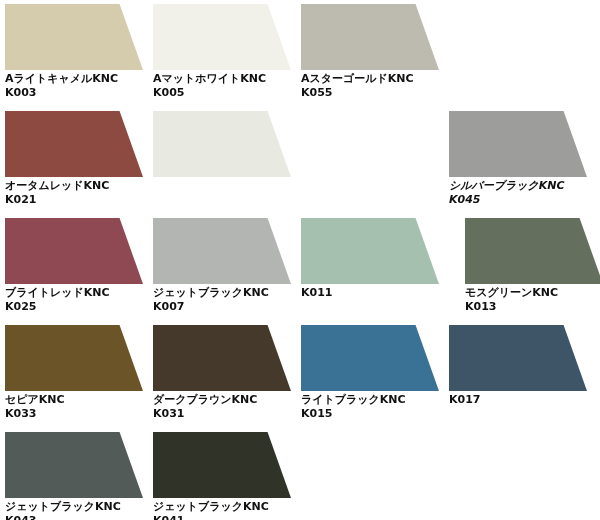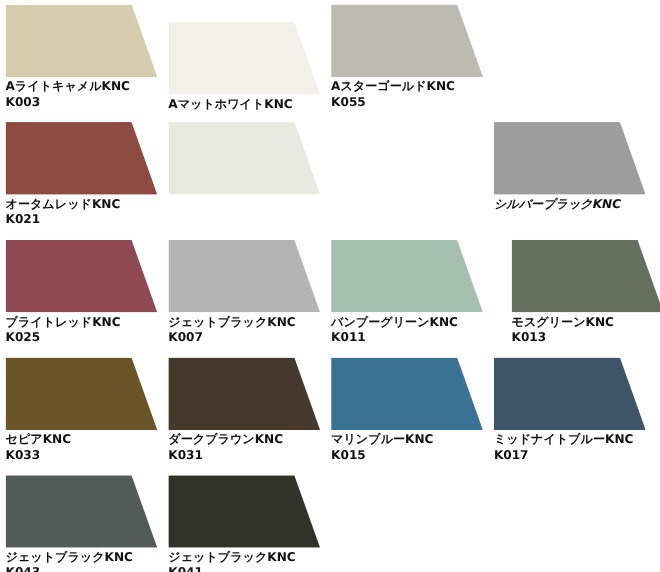--- a/index.html
+++ b/index.html
@@ -64,24 +64,25 @@
 <body>
 
 <div id="swatch-grid">
     <div class="swatch-cell" style="left: 0px; top: 0px;">
       <div class="swatch-chip" title="#D4CCAC" style="background: rgb(212, 204, 172);"></div>
       <div class="swatch-label">
         <span class="swatch-name">AライトキャメルKNC</span>
         <span class="swatch-code">K003</span>
       </div>
     </div>
-    <div class="swatch-cell" style="left: 148px; top: 0px; margin-top: 16px;">
+    <div class="swatch-cell" style="left: 148px; top: 0px;">
       <div class="swatch-chip" title="#F2F1E9" style="background: rgb(242, 241, 233);"></div>
       <div class="swatch-label">
         <span class="swatch-name">AマットホワイトKNC</span>
+        <span class="swatch-code">K005</span>
       </div>
     </div>
     <div class="swatch-cell" style="left: 296px; top: 0px;">
       <div class="swatch-chip" title="#BDBAB0" style="background: rgb(189, 186, 176);"></div>
       <div class="swatch-label">
         <span class="swatch-name">AスターゴールドKNC</span>
         <span class="swatch-code">K055</span>
       </div>
     </div>
     <div class="swatch-cell" style="left: 0px; top: 107px;">
@@ -91,40 +92,40 @@
         <span class="swatch-code">K021</span>
       </div>
     </div>
     <div class="swatch-cell" style="left: 148px; top: 107px;">
       <div class="swatch-chip" title="#E8E9E1" style="background: rgb(232, 233, 225);"></div>
     </div>
     <div class="swatch-cell" style="left: 444px; top: 107px; font-style: italic;">
       <div class="swatch-chip" title="#9D9E9C" style="background: rgb(157, 158, 156);"></div>
       <div class="swatch-label">
         <span class="swatch-name">シルバーブラックKNC</span>
+        <span class="swatch-code">K045</span>
       </div>
     </div>
     <div class="swatch-cell" style="left: 0px; top: 214px;">
       <div class="swatch-chip" title="#8E4952" style="background: rgb(142, 73, 82);"></div>
       <div class="swatch-label">
         <span class="swatch-name">ブライトレッドKNC</span>
         <span class="swatch-code">K025</span>
       </div>
     </div>
     <div class="swatch-cell" style="left: 148px; top: 214px;">
       <div class="swatch-chip" title="#B2B5B2" style="background: rgb(178, 181, 178);"></div>
       <div class="swatch-label">
         <span class="swatch-name">ジェットブラックKNC</span>
         <span class="swatch-code">K007</span>
       </div>
     </div>
     <div class="swatch-cell" style="left: 296px; top: 214px;">
       <div class="swatch-chip" title="#A5C0AE" style="background: rgb(165, 192, 174);"></div>
       <div class="swatch-label">
-        <span class="swatch-name">バンブーグリーンKNC</span>
         <span class="swatch-code">K011</span>
       </div>
     </div>
     <div class="swatch-cell" style="left: 460px; top: 214px;">
       <div class="swatch-chip" title="#646F5E" style="background: rgb(100, 111, 94);"></div>
       <div class="swatch-label">
         <span class="swatch-name">モスグリーンKNC</span>
         <span class="swatch-code">K013</span>
       </div>
     </div>
@@ -138,28 +139,27 @@
     <div class="swatch-cell" style="left: 148px; top: 321px;">
       <div class="swatch-chip" title="#44392B" style="background: rgb(68, 57, 43);"></div>
       <div class="swatch-label">
         <span class="swatch-name">ダークブラウンKNC</span>
         <span class="swatch-code">K031</span>
       </div>
     </div>
     <div class="swatch-cell" style="left: 296px; top: 321px;">
       <div class="swatch-chip" title="#3A7296" style="background: rgb(58, 114, 150);"></div>
       <div class="swatch-label">
-        <span class="swatch-name">マリンブルーKNC</span>
+        <span class="swatch-name">ライトブラックKNC</span>
         <span class="swatch-code">K015</span>
       </div>
     </div>
     <div class="swatch-cell" style="left: 444px; top: 321px;">
       <div class="swatch-chip" title="#3E5467" style="background: rgb(62, 84, 103);"></div>
       <div class="swatch-label">
-        <span class="swatch-name">ミッドナイトブルーKNC</span>
         <span class="swatch-code">K017</span>
       </div>
     </div>
     <div class="swatch-cell" style="left: 0px; top: 428px;">
       <div class="swatch-chip" title="#535B59" style="background: rgb(83, 91, 89);"></div>
       <div class="swatch-label">
         <span class="swatch-name">ジェットブラックKNC</span>
         <span class="swatch-code">K043</span>
       </div>
     </div>

